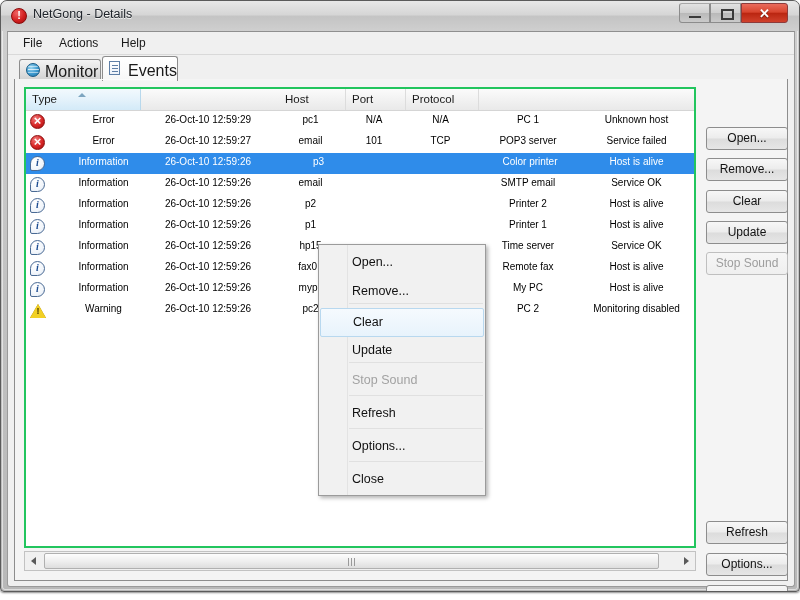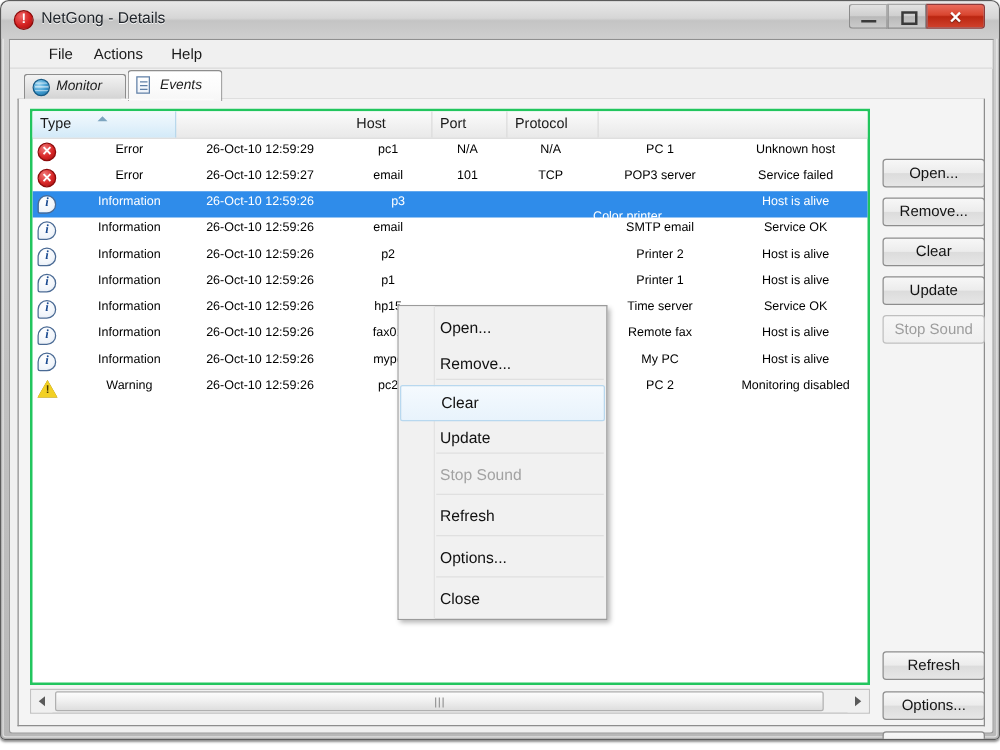--- a/index.html
+++ b/index.html
@@ -154,47 +154,45 @@
   }
   .menu-item {
     position: absolute;
     top: 3px;
     height: 17px;
     padding: 1px 7px 0 7px;
     font-size: 12px;
     color: #1a1a1a;
     white-space: nowrap;
     cursor: default;
-    margin-left: 16px;
   }
   #menu-file    { left: 8px; }
   #menu-actions { left: 44px; }
   #menu-help    { left: 106px; }
 
   
   #tabstrip {
     position: absolute;
     left: 6px; top: 24px;
     width: 774px; height: 24px;
   }
   .tab {
     position: absolute;
     top: 3px;
     height: 21px;
     box-sizing: border-box;
     border: 1px solid #8d8d8d;
     border-bottom: none;
     border-radius: 3px 3px 0 0;
-    font-size: 11px;
+    font-size: 16px;
     color: #1b1b1b;
     cursor: default;
     padding-left: 25px;
     padding-top: 3px;
     white-space: nowrap;
-    font-style: italic;
   }
   .tab.inactive {
     background: linear-gradient(to bottom, #f3f3f3 0%, #e3e3e3 50%, #d2d2d2 100%);
   }
   .tab.active {
     top: 0px;
     height: 25px;
     padding-top: 5px;
     background: linear-gradient(to bottom, #ffffff 0%, #fbfbfb 60%, #f6f6f6 100%);
     border-color: #8d8d8d;
@@ -582,21 +580,21 @@
                 <span class="cell" style="left: 320px; width: 56px;">101</span>
                 <span class="cell" style="left: 380px; width: 69px;">TCP</span>
                 <span class="cell" style="left: 453px; width: 98px;">POP3 server</span>
                 <span class="cell" style="left: 555px; width: 111px;">Service failed</span>
               </div>
               <div class="row selected" style="top: 64px;">
                 <span class="ricon info"></span>
                 <span class="cell type" style="left: 0px; width: 111px;">Information</span>
                 <span class="cell" style="left: 115px; width: 134px;">26-Oct-10 12:59:26</span>
                 <span class="cell" style="left: 261px; width: 63px;">p3</span>
-                <span class="cell" style="left: 427px; width: 98px; margin-top: 12px;">Color printer</span>
+                <span class="cell" style="left: 455px; width: 98px;">Color printer</span>
                 <span class="cell" style="left: 555px; width: 111px;">Host is alive</span>
               </div>
               <div class="row" style="top: 85px;">
                 <span class="ricon info"></span>
                 <span class="cell type" style="left: 0px; width: 111px;">Information</span>
                 <span class="cell" style="left: 115px; width: 134px;">26-Oct-10 12:59:26</span>
                 <span class="cell" style="left: 253px; width: 63px;">email</span>
                 <span class="cell" style="left: 453px; width: 98px;">SMTP email</span>
                 <span class="cell" style="left: 555px; width: 111px;">Service OK</span>
               </div>

